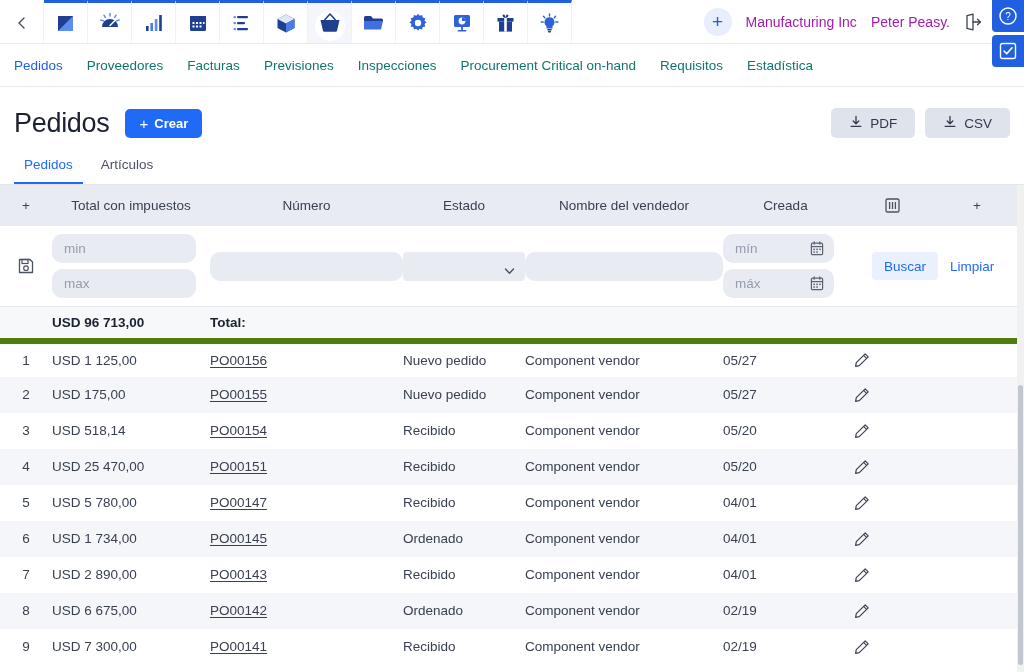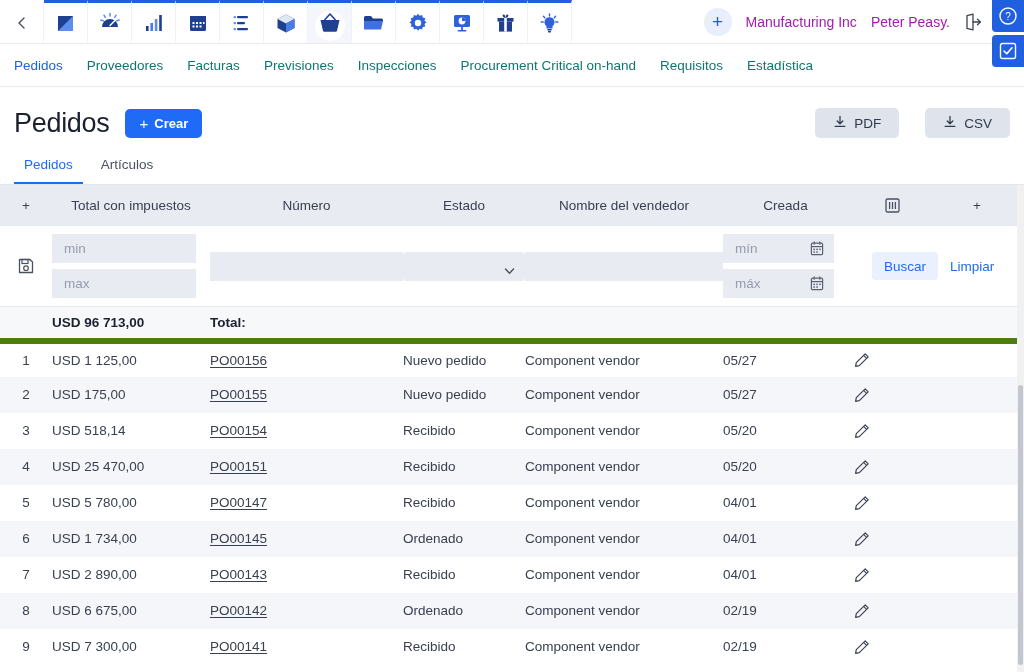--- a/index.html
+++ b/index.html
@@ -92,21 +92,21 @@
     margin-left: 16px;
     background: #1f6bf5; color: #fff;
     border: none; border-radius: 5px;
     height: 29px; padding: 0 14px;
     font-size: 13px; font-weight: 600;
     display: flex; align-items: center; gap: 6px;
     cursor: pointer;
     font-family: "Liberation Sans", sans-serif;
   }
   .crearbtn .plus { font-size: 15px; font-weight: 400; }
-  .headright { margin-left: auto; display: flex; gap: 26px; }
+  .headright { margin-left: auto; display: flex; gap: 10px; }
   .gbtn {
     background: #dfe3ec; color: #313a4b; border: none; border-radius: 5px;
     height: 30px; padding: 0 18px; font-size: 13.5px;
     display: flex; align-items: center; gap: 7px; cursor: pointer;
     font-family: "Liberation Sans", sans-serif;
   }
 
   
   .subtabs {
     display: flex; gap: 8px;
@@ -143,21 +143,21 @@
   th .hicon { display: flex; justify-content: center; }
 
   
   tr.filters td {
     background: #fff;
     padding: 8px 0;
     vertical-align: middle;
   }
   .fstack { display: flex; flex-direction: column; gap: 6px; padding-right: 14px; }
   .finput {
-    background: #e8ebf2; border: none; border-radius: 0;
+    background: #e8ebf2; border: none; border-radius: 10px;
     height: 29px; width: 100%;
     padding: 0 12px; font-size: 13.5px; color: #39404f;
     font-family: "Liberation Sans", sans-serif; outline: none;
   }
   .finput::placeholder { color: #959cab; }
   .fbox { padding: 0 14px 0 0; }
   .selwrap { position: relative; }
   .fsel {
     background: #e8ebf2; border: none; border-radius: 4px;
     height: 29px; width: 100%; padding: 0 28px 0 10px;

